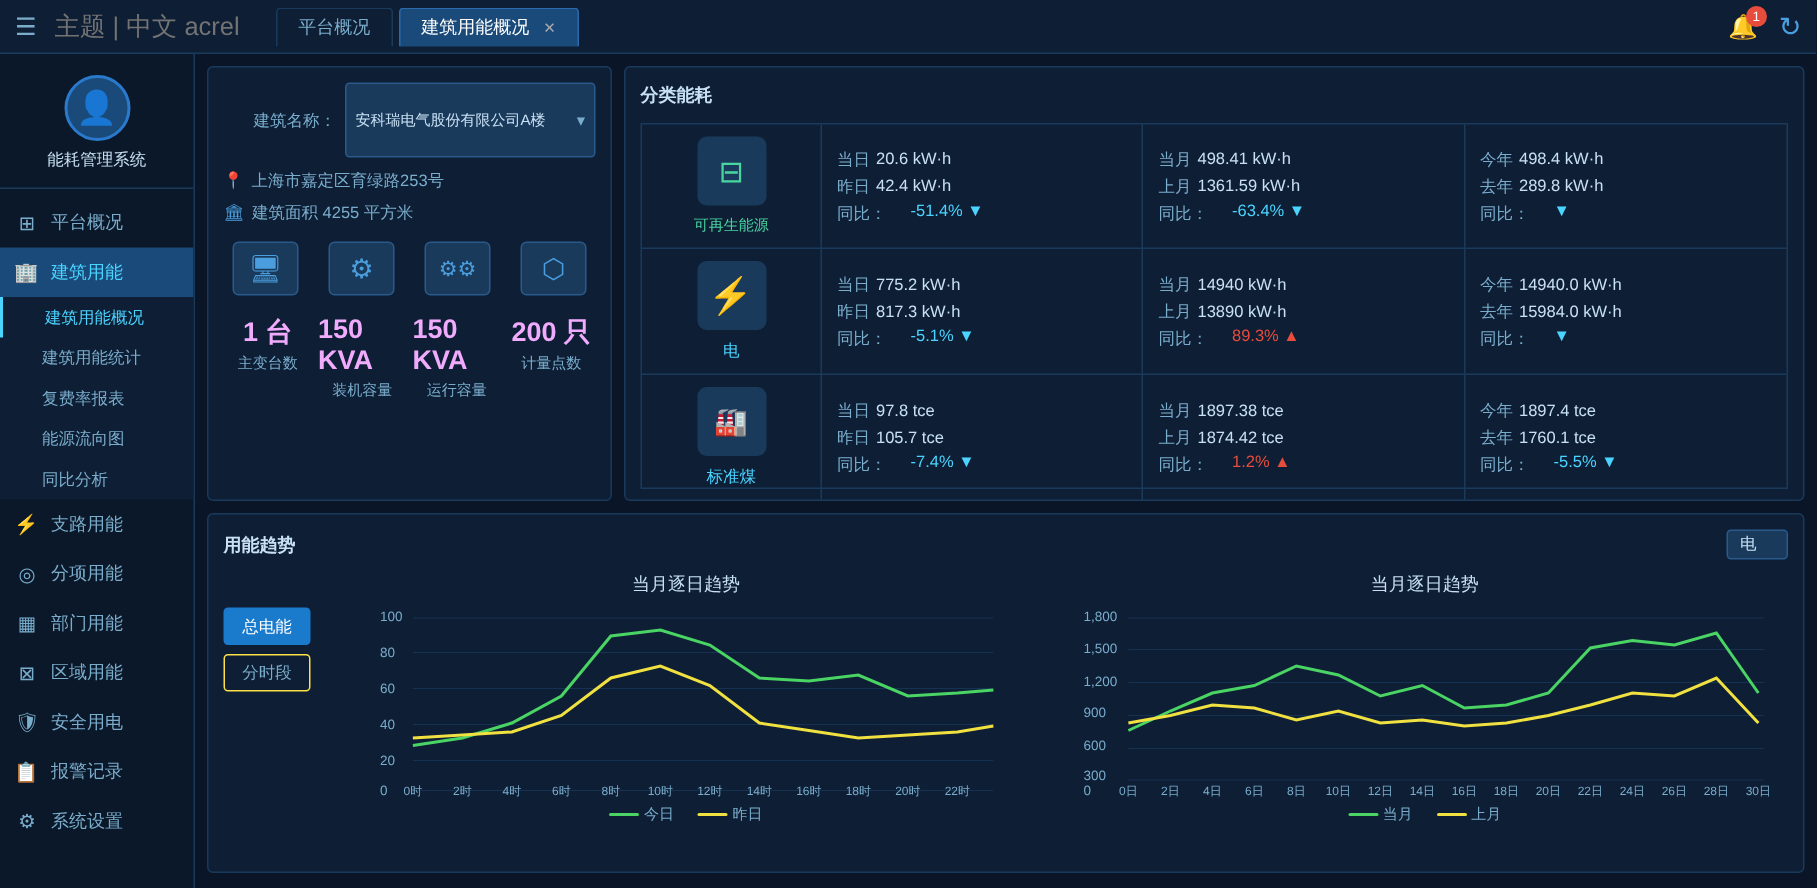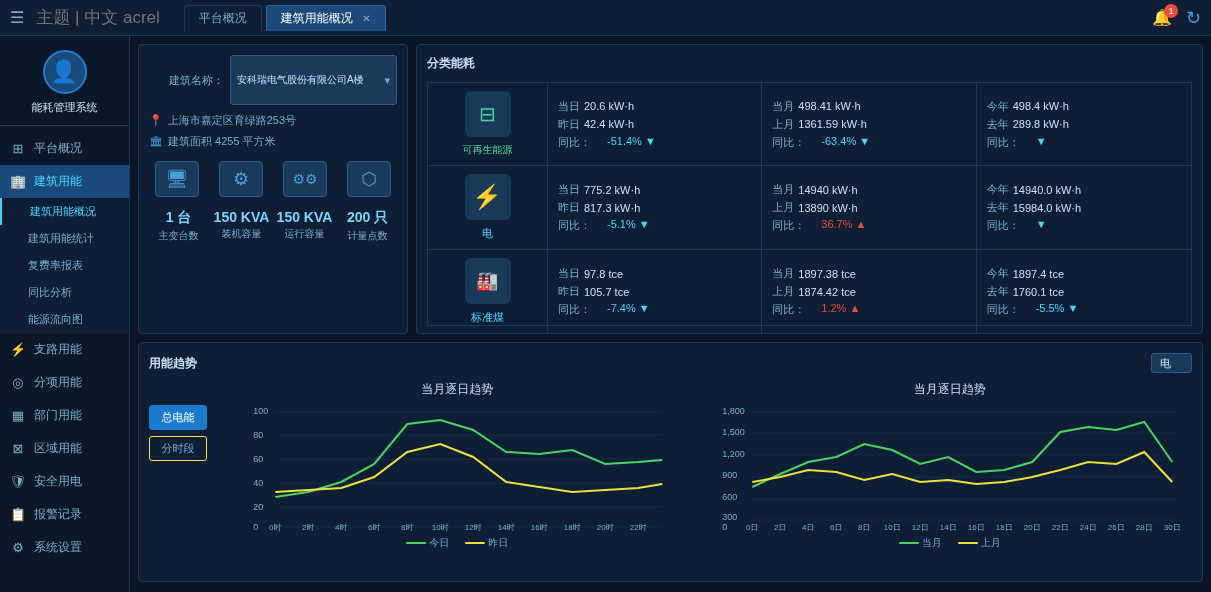--- a/index.html
+++ b/index.html
@@ -44,21 +44,21 @@
     .building-name-row { display: flex; align-items: center; margin-bottom: 8px; margin-left: 20px; }
     .building-label { color: #7aadcc; font-size: 11px; margin-right: 6px; white-space: nowrap; }
     .building-select { flex: 1; background: #1a3a5c; border: 1px solid #2a5a8c; color: #c8e0f4; font-size: 11px; padding: 17px 6px; border-radius: 3px; cursor: pointer; display: flex; align-items: center; justify-content: space-between; }
     .building-address { display: flex; align-items: center; gap: 5px; margin-bottom: 6px; color: #7aadcc; font-size: 11px; }
     .building-area { display: flex; align-items: center; gap: 5px; color: #7aadcc; font-size: 11px; margin-bottom: 12px; }
     .devices-grid { display: grid; grid-template-columns: 1fr 1fr 1fr 1fr; gap: 8px; margin-bottom: 12px; }
     .device-icon-box { display: flex; flex-direction: column; align-items: center; gap: 4px; }
     .device-icon { width: 44px; height: 36px; background: #1a3a5c; border: 1px solid #2a5a8c; border-radius: 4px; display: flex; align-items: center; justify-content: center; color: #4a9edd; font-size: 18px; }
     .device-stats-grid { display: grid; grid-template-columns: 1fr 1fr 1fr 1fr; gap: 4px; }
     .device-stat { display: flex; flex-direction: column; align-items: center; }
-    .device-stat-value { color: #7dd3fc; font-size: 14px; font-weight: bold; }
+    .device-stat-value { color: #f0abfc; font-size: 18px; font-weight: bold; }
     .device-stat-label { color: #7aadcc; font-size: 10px; text-align: center; margin-top: 2px; }
 
     
     .classification-energy { flex: 1; background: #0d1e35; border: 1px solid #1a3a5c; border-radius: 4px; padding: 10px; }
     .energy-row { display: flex; align-items: center; gap: 4px; font-size: 11px; }
     .energy-label { color: #7aadcc; white-space: nowrap; }
     .energy-value { color: #c8e0f4; }
     .energy-compare { display: flex; align-items: flex-start; gap: 16px; font-size: 11px; }
     .compare-label { color: #7aadcc; }
     .compare-down { color: #4ad4ff; }
@@ -111,22 +111,22 @@
         <span>平台概况</span>
       </div>
       <div class="nav-item active">
         <span class="nav-icon">🏢</span>
         <span>建筑用能</span>
       </div>
       <div class="sub-nav">
         <div class="sub-nav-item active">建筑用能概况</div>
         <div class="sub-nav-item">建筑用能统计</div>
         <div class="sub-nav-item">复费率报表</div>
+        <div class="sub-nav-item">能源流向图</div>
         <div class="sub-nav-item">同比分析</div>
-        <div class="sub-nav-item">能源流向图</div>
       </div>
       <div class="nav-item">
         <span class="nav-icon">⚡</span>
         <span>支路用能</span>
       </div>
       <div class="nav-item">
         <span class="nav-icon">◎</span>
         <span>分项用能</span>
       </div>
       <div class="nav-item">
@@ -279,21 +279,21 @@
             <div class="energy-row">
                 <span class="energy-label">当月</span>
                 <span class="energy-value">14940 kW·h</span>
               </div>
             <div class="energy-row">
                 <span class="energy-label">上月</span>
                 <span class="energy-value">13890 kW·h</span>
               </div>
             <div class="energy-compare">
                 <span class="compare-label">同比：</span>
-                <span class="compare-up">36.7% ▲</span>
+                <span class="compare-up">89.3% ▲</span>
               </div>
           </div>
           <div style="border-bottom:1px solid #1a3a5c;padding:8px 10px;display:flex;flex-direction:column;justify-content:center;gap:3px;">
             <div class="energy-row">
                 <span class="energy-label">今年</span>
                 <span class="energy-value">14940.0 kW·h</span>
               </div>
             <div class="energy-row">
                 <span class="energy-label">去年</span>
                 <span class="energy-value">15984.0 kW·h</span>

